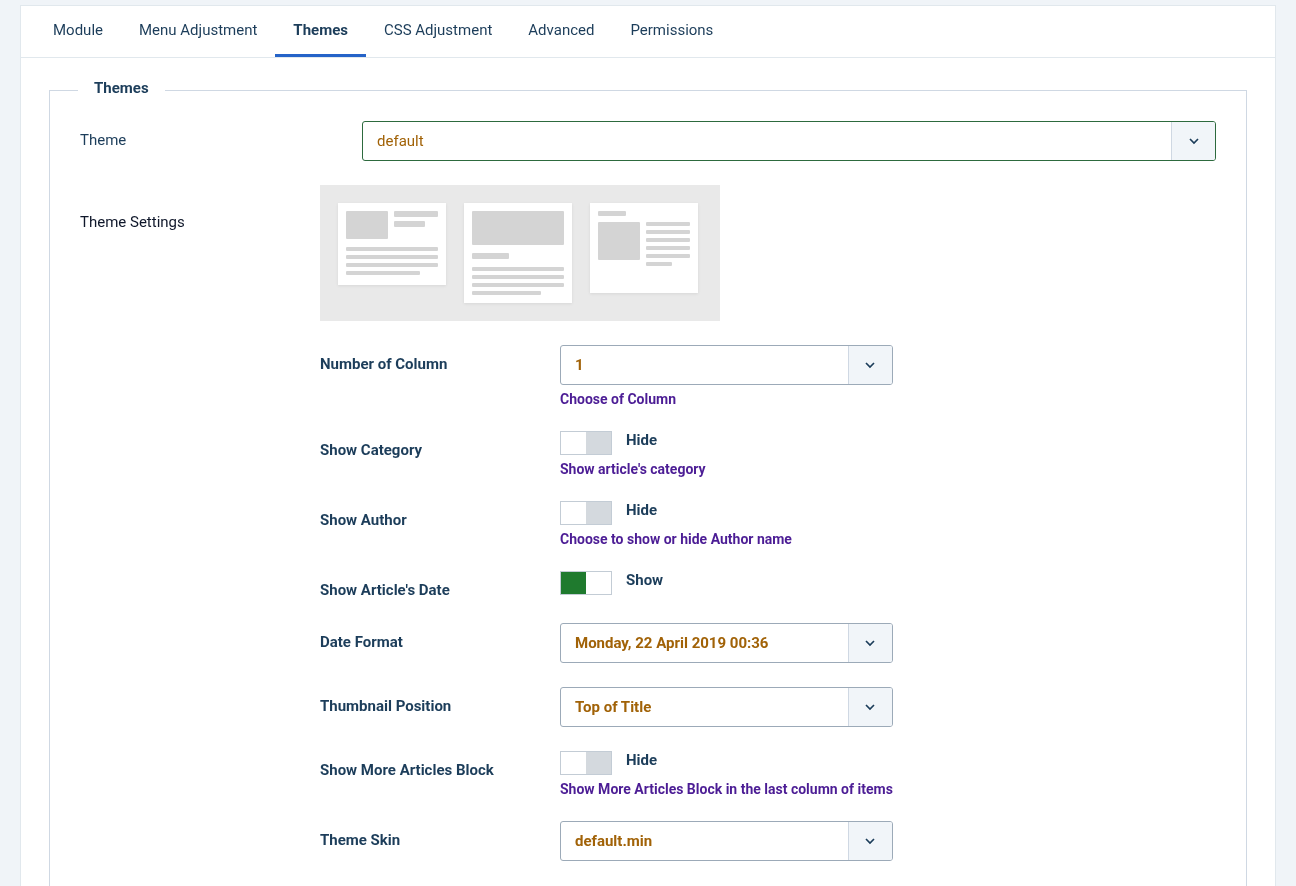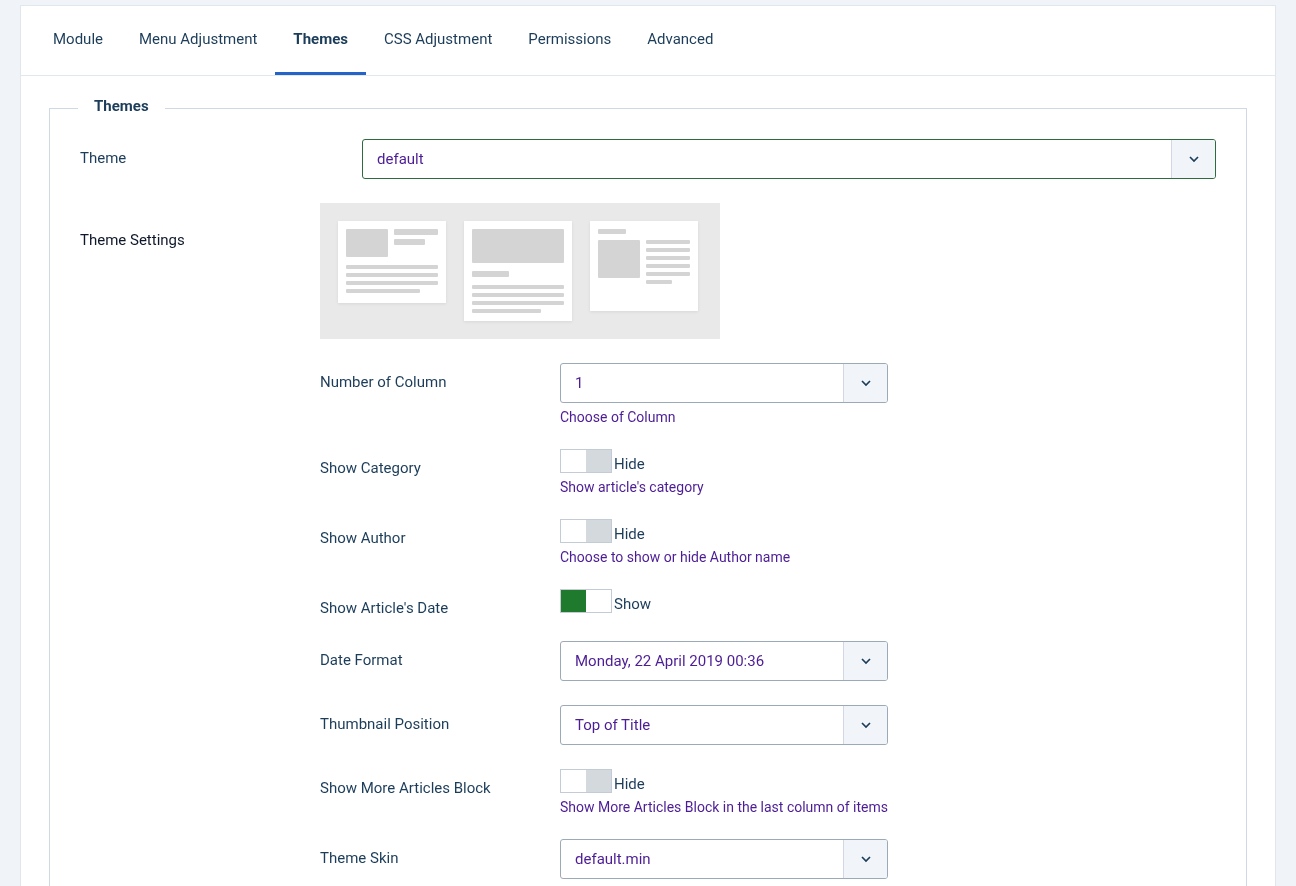--- a/index.html
+++ b/index.html
@@ -1,30 +1,30 @@
 <!DOCTYPE html>
 <html><head>
 <meta charset="utf-8">
 <style>
 * { box-sizing: border-box; margin: 0; padding: 0; }
 body { font-family: -apple-system, BlinkMacSystemFont, "Segoe UI", Roboto, Arial, sans-serif; background: #f0f4f8; color: #1c3d5a; font-size: 15px; }
 .container { background: #fff; margin: 5px 20px 0 20px; border: 1px solid #e1e8ed; }
 .tabs { display: flex; border-bottom: 1px solid #e1e8ed; padding: 0 14px; }
-.tab { padding: 24px 18px; color: #1c3d5a; cursor: pointer; border-bottom: 3px solid transparent; font-size: 15px; }
+.tab { padding: 15px 18px; color: #1c3d5a; cursor: pointer; border-bottom: 3px solid transparent; font-size: 15px; }
 .tab.active { font-weight: 700; border-bottom-color: #2563c8; color: #1c3d5a; }
 .body { padding: 32px 28px; }
 .fieldset { border: 1px solid #cfd8e3; position: relative; padding: 30px; }
 .legend { position: absolute; top: -12px; left: 28px; background: #fff; padding: 0 16px; font-weight: 700; color: #1c3d5a; font-size: 15px; }
 .row { display: flex; align-items: flex-start; margin-bottom: 24px; gap: 42px; }
 .label-col { width: 240px; padding-top: 10px; color: #1c3d5a; font-size: 15px; }
 .field-col { flex: 1; }
 .select-wrap { display: flex; border: 1px solid #9caab8; border-radius: 3px; overflow: hidden; background: #fff; }
 .select-wrap.wide { width: 100%; }
 .select-wrap.green { border-color: #2d6a3e; }
-.select-wrap .value { flex: 1; padding: 10px 14px; color: #4c1d95; font-size: 15px; }
+.select-wrap .value { flex: 1; padding: 10px 14px; color: #a16207; font-size: 15px; }
 .select-wrap .chev { width: 44px; background: #f1f5f9; display: flex; align-items: center; justify-content: center; border-left: 1px solid #cfd8e3; }
 .chev svg { width: 16px; height: 16px; }
 .helper { color: #4c1d95; font-size: 14px; margin-top: 6px; }
 .settings-block { display: flex; }
 .settings-label { width: 240px; padding-top: 28px; color: #0f172a; }
 .previews { background: #e9e9e9; padding: 18px; display: flex; gap: 18px; width: 400px; }
 .card { background: #fff; box-shadow: 0 1px 3px rgba(0,0,0,0.08); padding: 8px; }
 .skel { background: #d4d4d4; border-radius: 1px; }
 .card1 { width: 108px; height: 82px; }
 .card1 .top { display: flex; gap: 6px; margin-bottom: 8px; }
@@ -36,42 +36,42 @@
 .card2 { width: 108px; height: 100px; }
 .card2 .img { width: 100%; height: 34px; margin-bottom: 8px; }
 .card2 .t { height: 6px; width: 40%; margin-bottom: 8px; }
 .card2 .bl { height: 4px; margin-bottom: 4px; }
 .card3 { width: 108px; height: 90px; }
 .card3 .t { height: 5px; width: 30%; margin-bottom: 6px; }
 .card3 .mid { display: flex; gap: 6px; }
 .card3 .img { width: 42px; height: 38px; }
 .card3 .lines { flex: 1; }
 .card3 .bl { height: 4px; margin-bottom: 4px; }
-.inner-fields { margin-top: 24px; }
+.inner-fields { margin-top: 24px; font-weight: bold; }
 .inner-row { display: flex; align-items: flex-start; margin-bottom: 24px; }
 .inner-label { width: 240px; padding-top: 10px; color: #1c3d5a; font-size: 15px; }
 .inner-field { flex: 1; }
-.toggle-row { display: flex; align-items: flex-end; gap: 2px; }
+.toggle-row { display: flex; align-items: flex-start; gap: 14px; }
 .toggle { width: 52px; height: 24px; border: 1px solid #c3ccd5; display: flex; cursor: pointer; }
 .toggle .half { flex: 1; }
 .toggle.off .half:last-child { background: #d4d9de; }
 .toggle.on .half:first-child { background: #1f7a2e; }
 .toggle-label { color: #1c3d5a; font-size: 15px; }
 </style>
 </head>
 <body>
 
 <div class="container">
   <div class="tabs">
     <div class="tab">Module</div>
     <div class="tab">Menu Adjustment</div>
     <div class="tab active">Themes</div>
     <div class="tab">CSS Adjustment</div>
+    <div class="tab">Advanced</div>
     <div class="tab">Permissions</div>
-    <div class="tab">Advanced</div>
   </div>
 
   <div class="body">
     <div class="fieldset">
       <div class="legend">Themes</div>
 
       <div class="row">
         <div class="label-col">Theme</div>
         <div class="field-col">
           <div class="select-wrap wide green">

